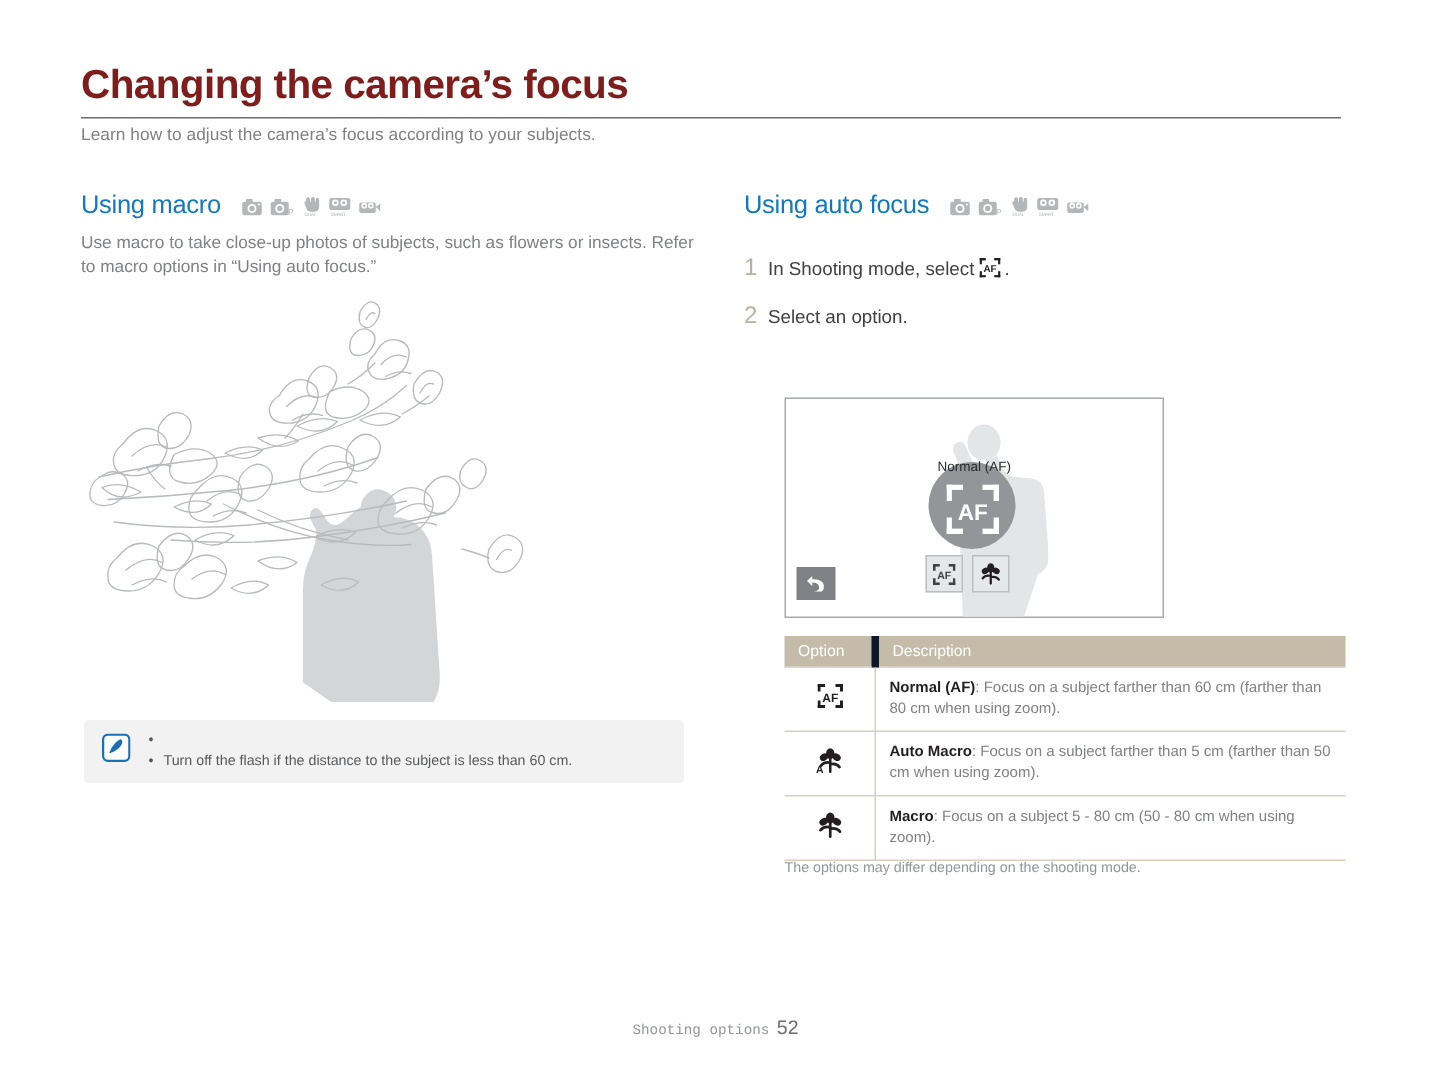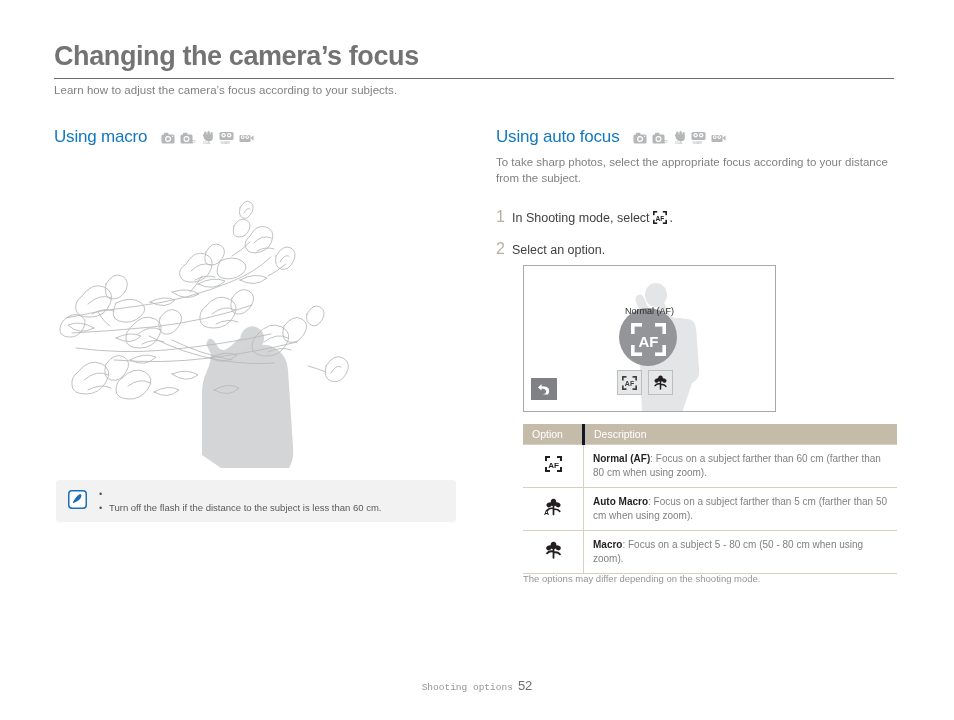--- a/index.html
+++ b/index.html
@@ -17,21 +17,21 @@
   }
 
   
   #page-title {
     position: absolute;
     left: 54px;
     top: 42px;
     width: 840px;
     font-size: 27px;
     font-weight: bold;
-    color: #737373;
+    color: #7f1d1d;
     letter-spacing: -0.4px;
     line-height: 1.05;
   }
   #title-rule {
     position: absolute;
     left: 54px;
     top: 78px;
     width: 840px;
     height: 1px;
     background: #6d6e71;
@@ -205,21 +205,21 @@
     border-collapse: collapse;
     font-size: 10px;
   }
   #options-table thead th {
     background: #c5bba9;
     color: #ffffff;
     font-weight: normal;
     font-size: 10.5px;
     text-align: left;
     padding: 4px 9px;
-    border-right: 3px solid #0f172a;
+    border-right: 5px solid #0f172a;
   }
   #options-table thead th:last-child { border-right: none; }
   #options-table tbody td {
     border-bottom: 1px solid #d6cfc2;
     padding: 7px 9px;
     vertical-align: middle;
     color: #808184;
     line-height: 14px;
   }
   #options-table tbody tr td:first-child {
@@ -309,20 +309,21 @@
             <path d="M11.5 6 L14.5 3.6 v5.2 Z" fill="#b4b6b8"></path>
             <circle cx="3.8" cy="5.1" r="1.9" fill="#fff"></circle>
             <circle cx="8.2" cy="5.1" r="1.9" fill="#fff"></circle>
             <circle cx="3.8" cy="5.1" r="0.85" fill="#b4b6b8"></circle>
             <circle cx="8.2" cy="5.1" r="0.85" fill="#b4b6b8"></circle>
           </svg>
       </span>
     </span>
   </div>
 
+  <div class="section-body">Use macro to take close-up photos of subjects, such as flowers or insects. Refer to macro options in “Using auto focus.”</div>
 
   <div id="illustration">
     <svg width="320" height="280" viewBox="0 0 320 280">
 
       <g fill="#d4d5d7">
         <path d="M148 267 L148 205 q0-12 5-22 q4-9 4-17 l-3-6 q-3-5 0-8 q3-3 6 1 l4 6 q2 3 6 3 q4-1 9-6 q6-6 11-8 q4-2 9 -1 q2 0.5 2 2.5 q0 2-3 2.5 l-7 2 q-4 1-2 4 q2 2 7 1 l10-2 q10-1 18 5 q9 7 10 20 l5 77 q1 12-3 19 q-2 4-2 10 l0 38 Z"></path>
         <path d="M196 163 q-7-2-9-9 q-2-8 4-13 q6-5 13-1 q7 4 6 12 q-1 9-14 11 Z"></path>
       </g>
 
       <g fill="none" stroke="#b8babc" stroke-width="0.9" stroke-linecap="round" stroke-linejoin="round">
@@ -470,21 +471,20 @@
             <path d="M11.5 6 L14.5 3.6 v5.2 Z" fill="#b4b6b8"></path>
             <circle cx="3.8" cy="5.1" r="1.9" fill="#fff"></circle>
             <circle cx="8.2" cy="5.1" r="1.9" fill="#fff"></circle>
             <circle cx="3.8" cy="5.1" r="0.85" fill="#b4b6b8"></circle>
             <circle cx="8.2" cy="5.1" r="0.85" fill="#b4b6b8"></circle>
           </svg>
       </span>
     </span>
   </div>
 
-  <div class="section-body">To take sharp photos, select the appropriate focus according to your distance from the subject.</div>
 
   <div class="step" style="margin-top:22px;">
     <span class="step-num">1</span>
     <span class="step-text">
       <span>In Shooting mode, select</span>
       <span class="inline-icon">
         <svg width="14" height="13" viewBox="0 0 14 13">
           <g fill="#231f20">
             <rect x="0" y="0" width="4.2" height="1.6"></rect>
               <rect x="0" y="0" width="1.6" height="4.2"></rect>

